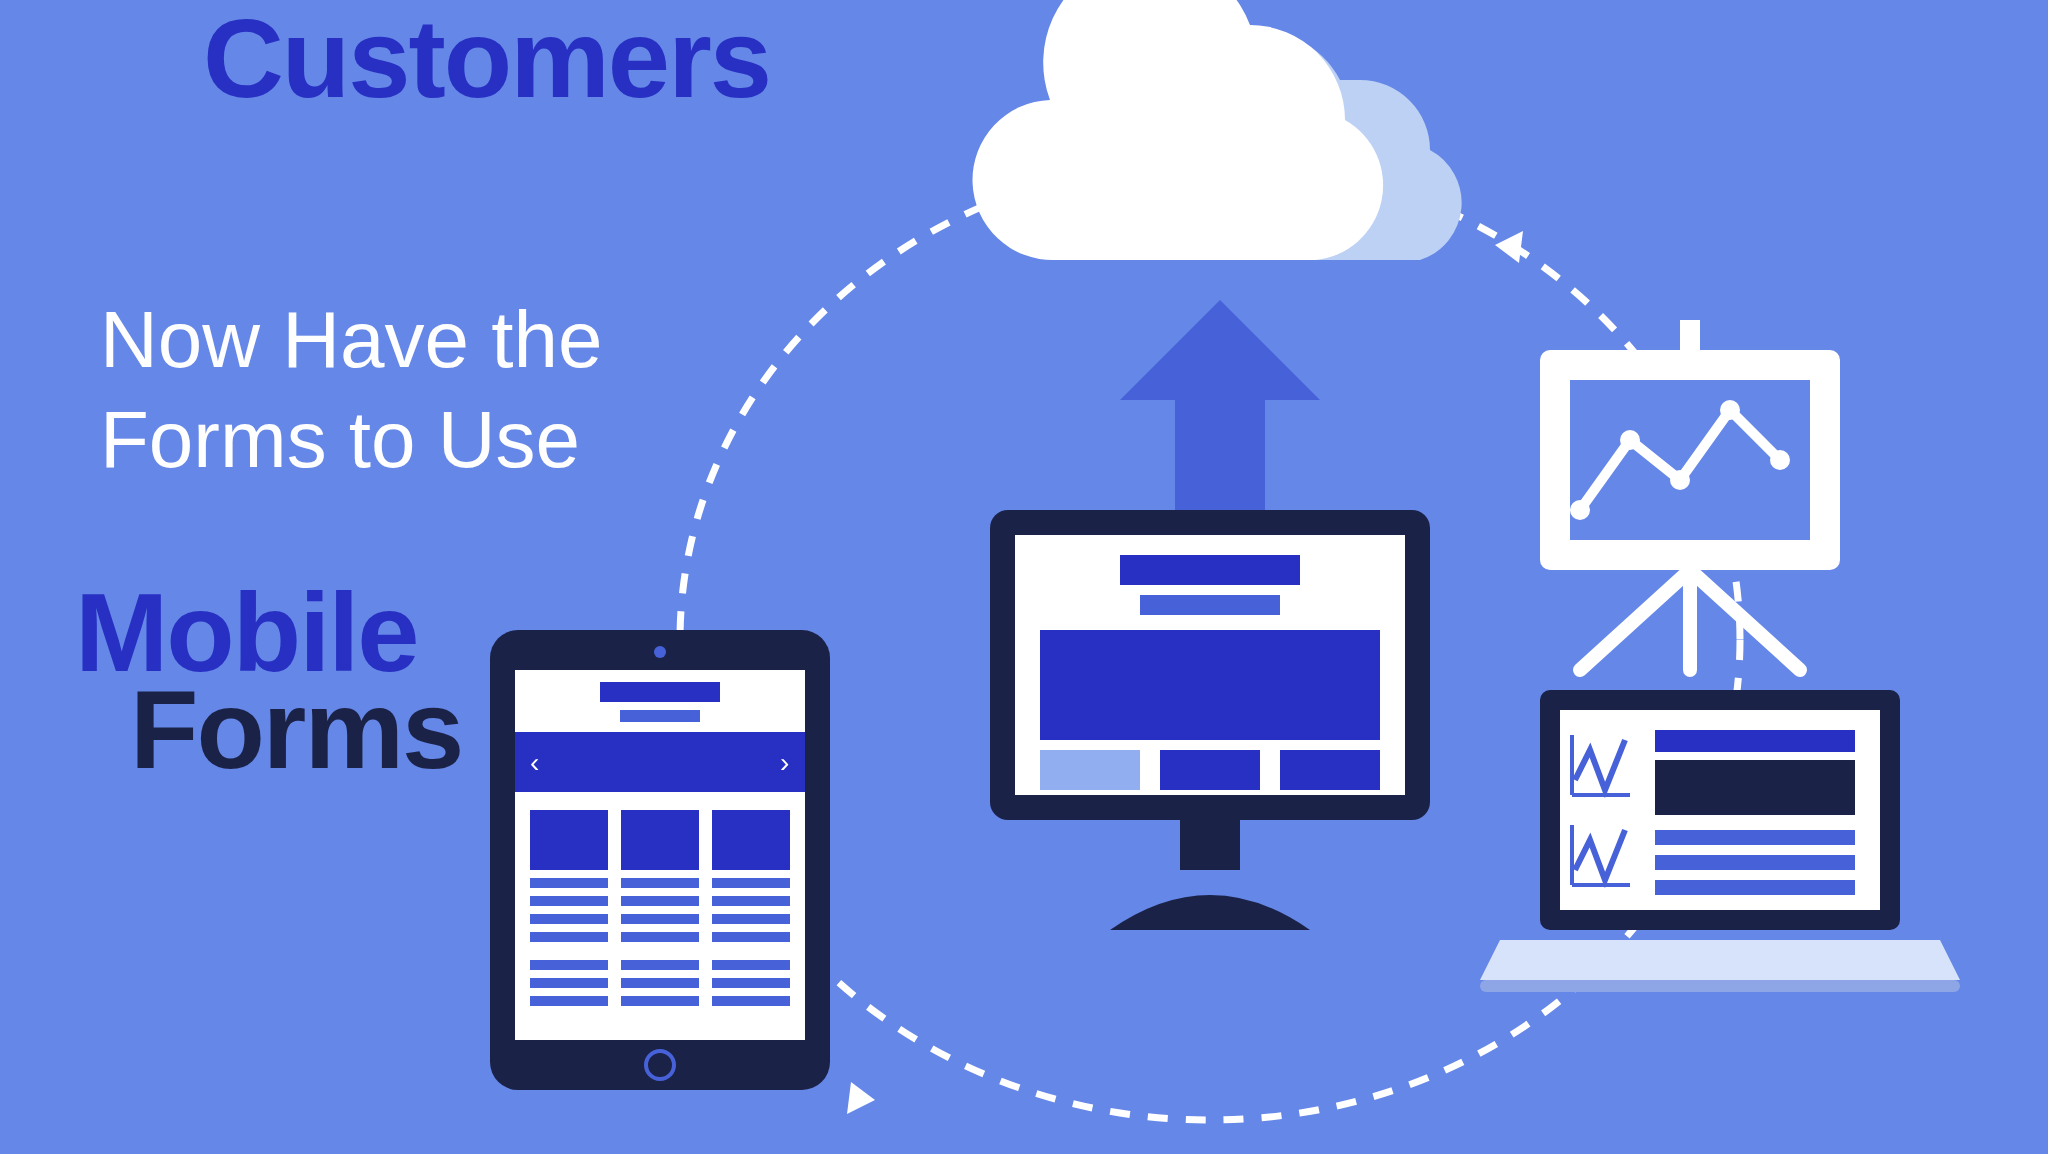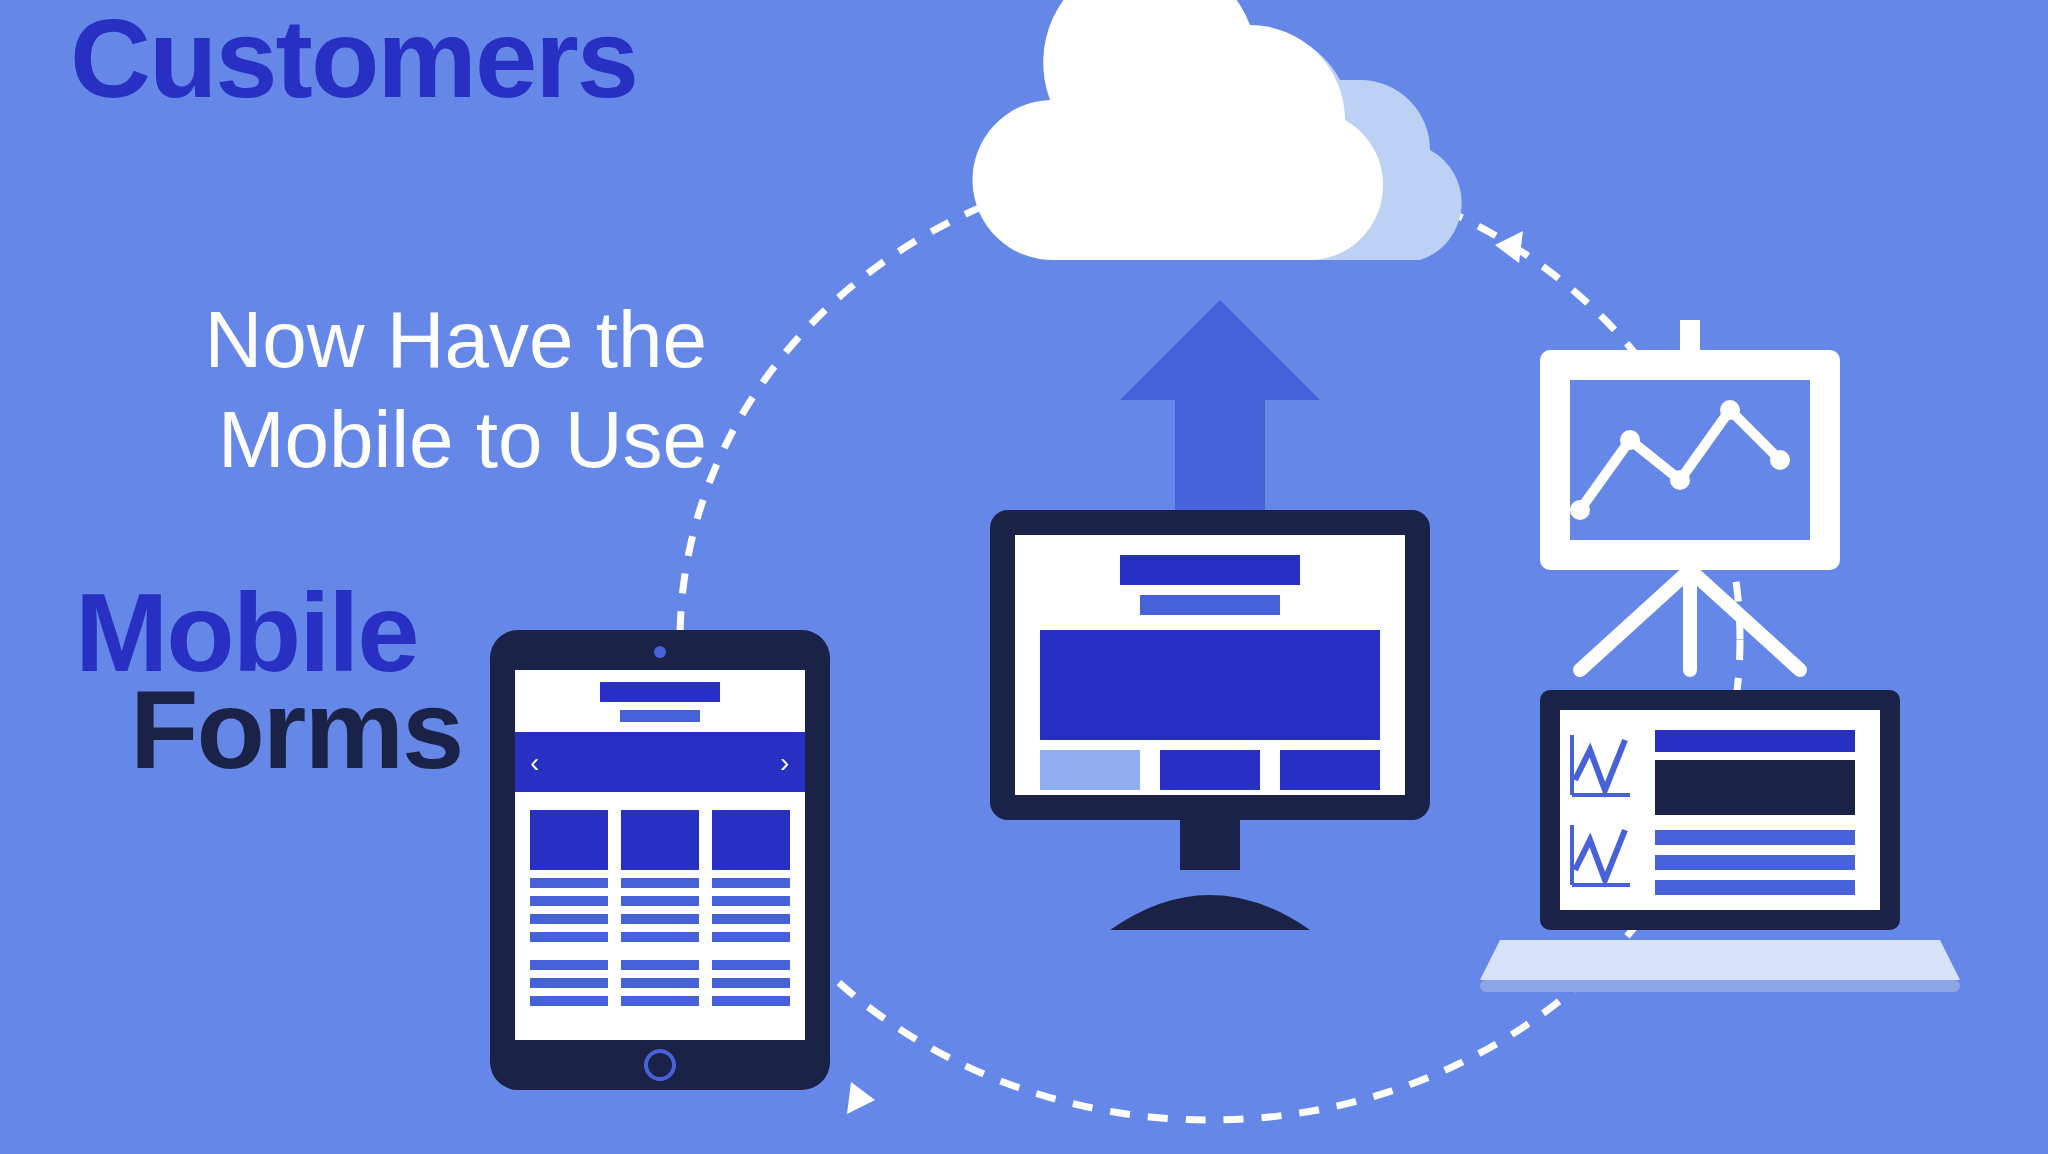--- a/index.html
+++ b/index.html
@@ -24,27 +24,27 @@
     letter-spacing: -2px;
     line-height: 1.05;
   }
   .line2 {
     font-size: 112px;
     font-weight: 700;
     color: #2730c2;
     letter-spacing: -2px;
     line-height: 1.05;
     margin-top: -10px;
+    text-align: right;
   }
   .subhead {
     position: absolute;
-    left: 87px;
+    left: 100px;
     top: 290px;
     width: 620px;
-    text-align: right;
   }
   .sub1, .sub2 {
     font-size: 80px;
     font-weight: 400;
     color: #fefefe;
     line-height: 1.25;
   }
   .mobile {
     position: absolute;
     left: 75px;
@@ -74,21 +74,21 @@
 </style>
 </head>
 <body>
 
 <div class="headline">
   <div class="line2">Customers</div>
 </div>
 
 <div class="subhead">
   <div class="sub1">Now Have the</div>
-  <div class="sub2">Mobile to Use</div>
+  <div class="sub2">Forms to Use</div>
 </div>
 
 <div class="mobile">Mobile</div>
 <div class="forms">Forms</div>
 
 <div class="illus">
 
   <svg width="1620" height="1154" viewBox="0 0 1620 1154">
     <ellipse cx="790" cy="640" rx="530" ry="480" fill="none" stroke="#fff" stroke-width="7" stroke-dasharray="20 18"></ellipse>
 

